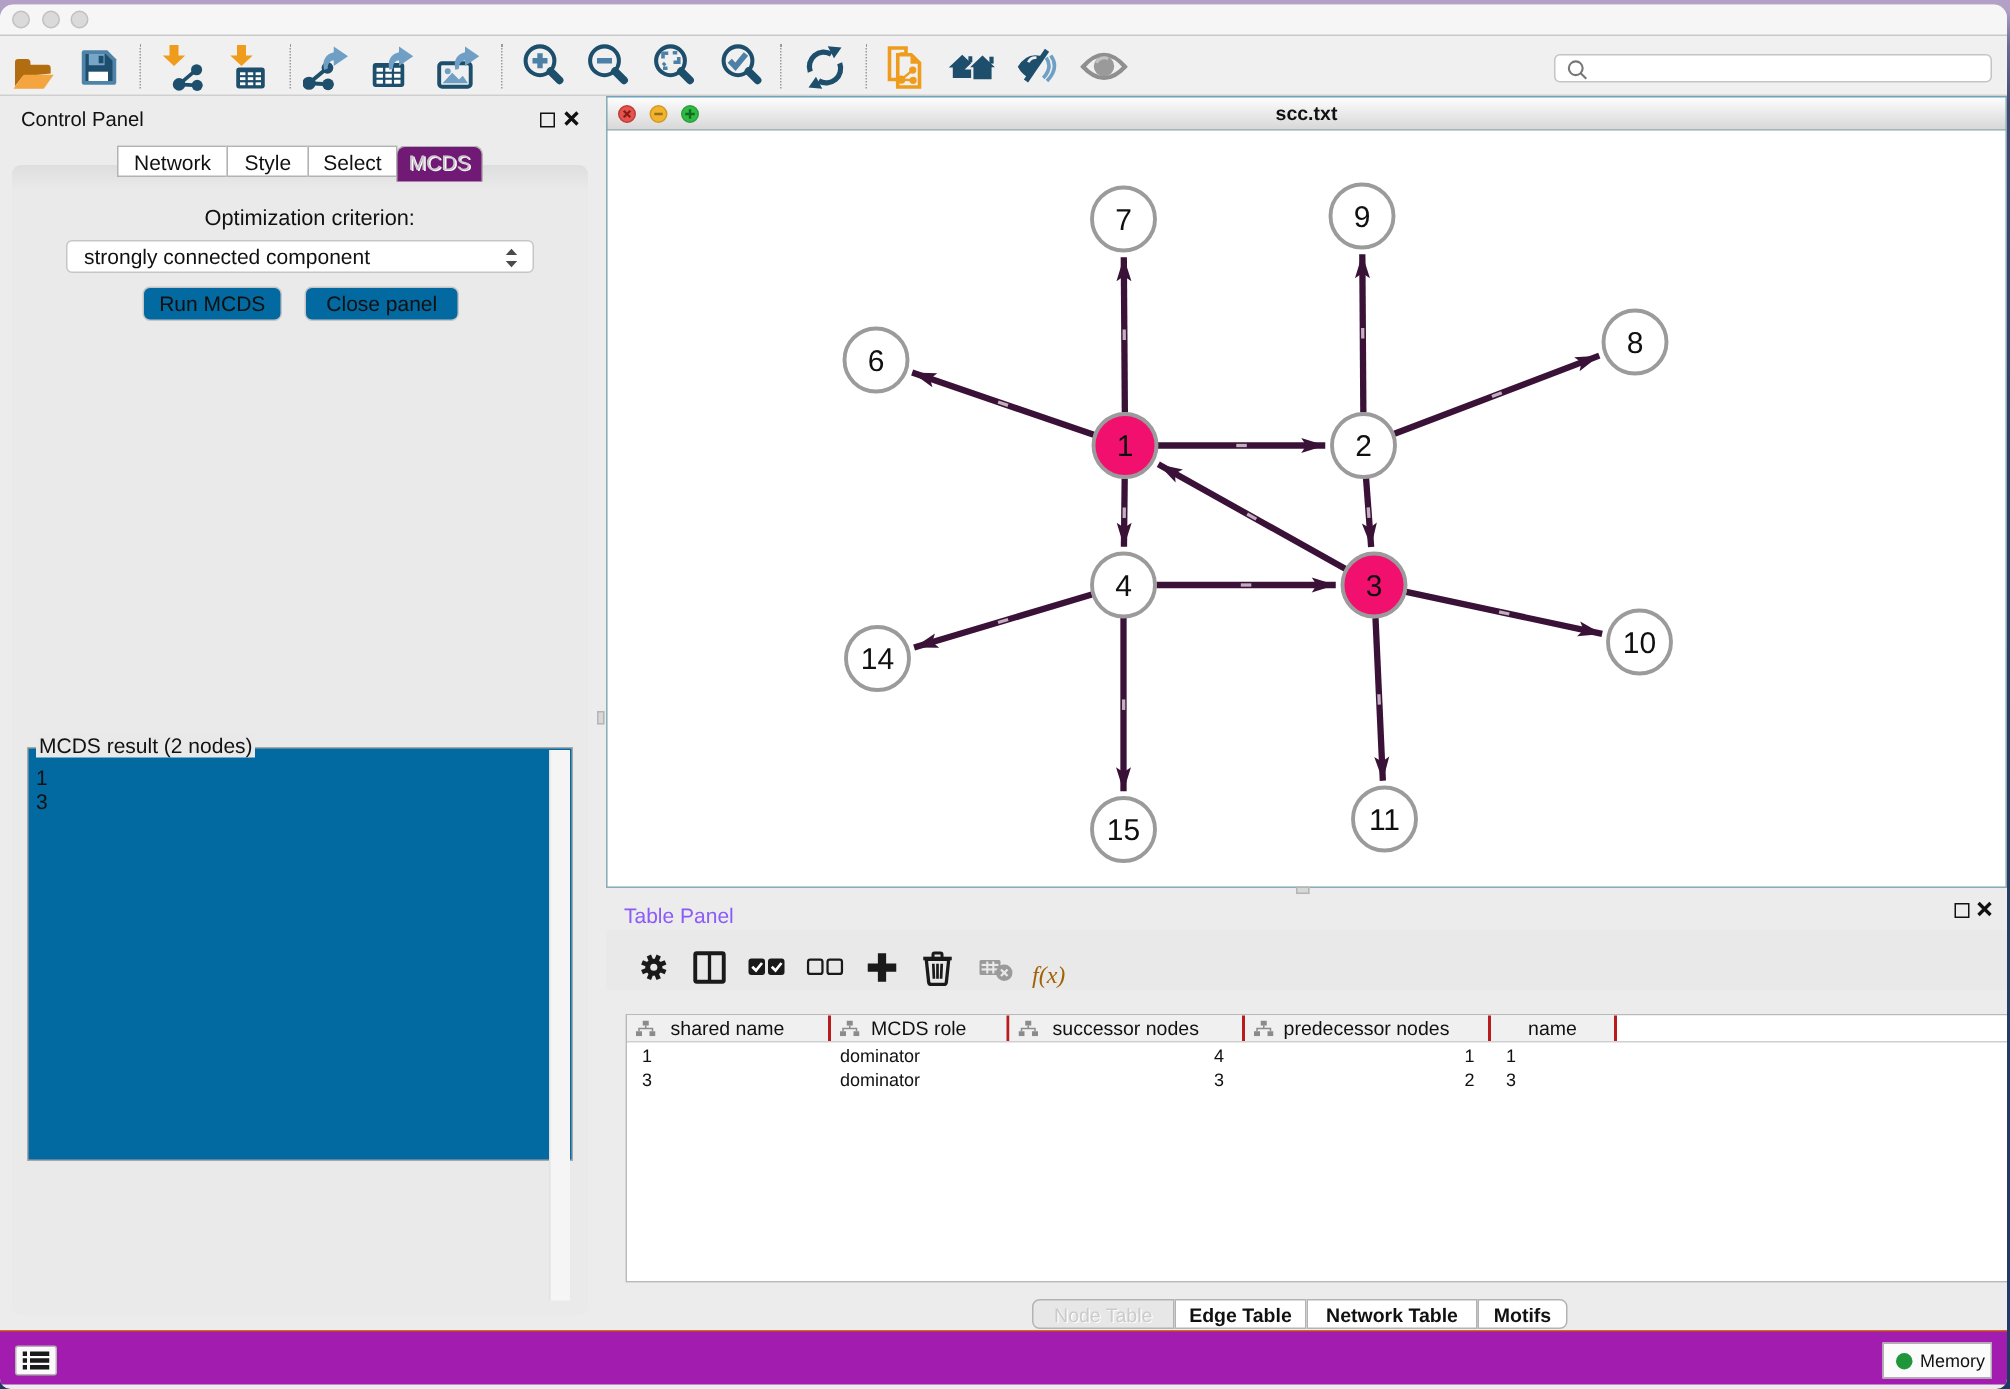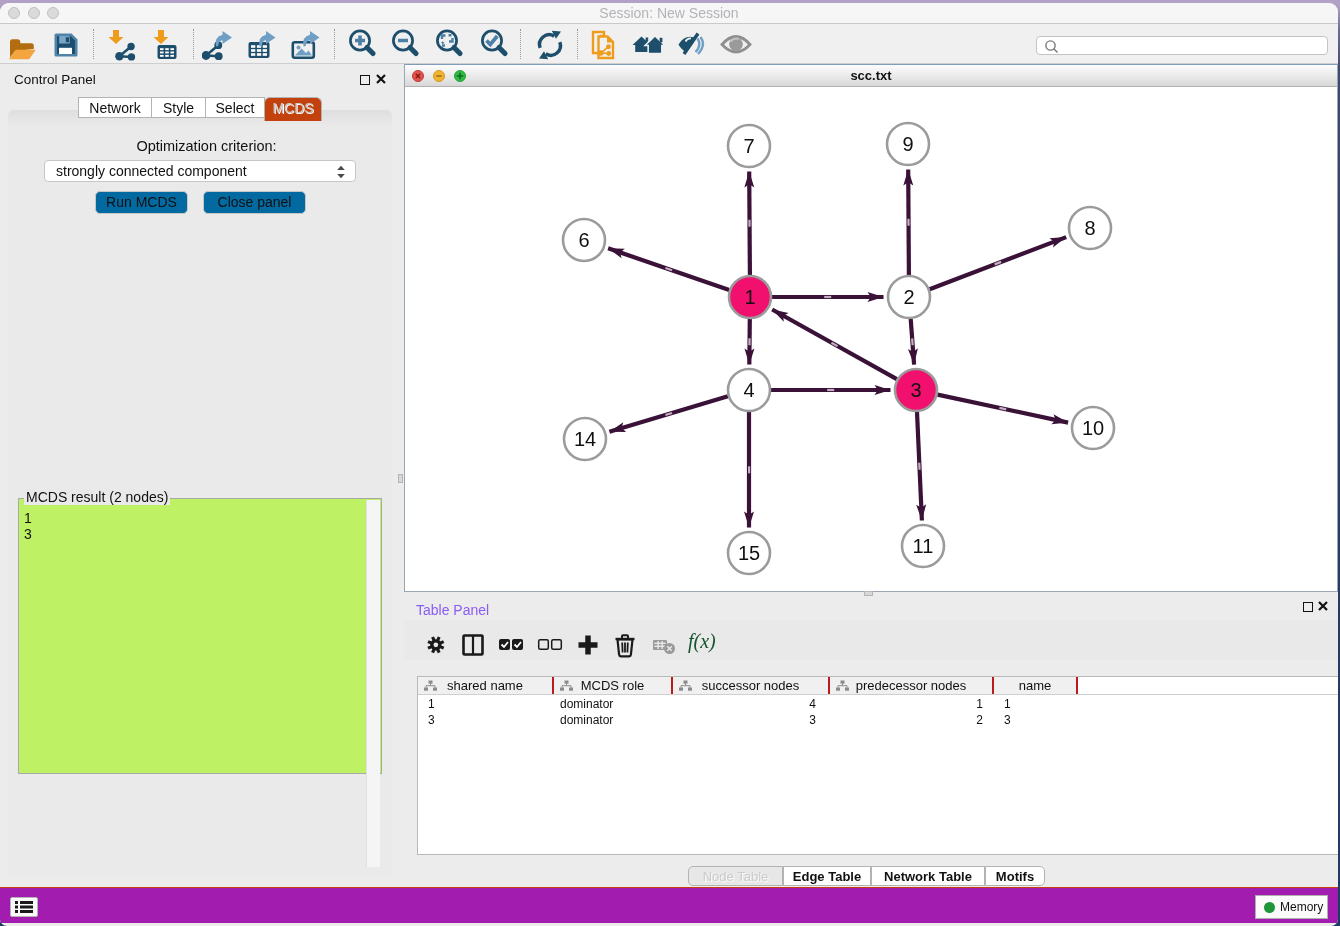--- a/index.html
+++ b/index.html
@@ -13,26 +13,26 @@
 #toolbar{position:absolute;left:0;top:21px;width:100%;height:40px;background:#f0f0f0;border-bottom:1px solid #cfcfcf;}
 .sep{position:absolute;top:5px;height:30px;width:0;border-left:1px dotted #9a9a9a;}
 .ticon{position:absolute;top:5px;}
 #searchbox{position:absolute;left:1036px;top:12px;width:292px;height:19px;background:#fff;border:1px solid #c4c4c4;border-radius:4px;}
 
 #cpanel{position:absolute;left:0;top:61px;width:397px;height:822px;background:#ececec;}
 #cp-title{position:absolute;left:14px;top:8px;font-size:13.5px;color:#111;}
 .wbtn-sq{position:absolute;width:10px;height:10px;border:1.6px solid #111;}
 .wbtn-x{position:absolute;font-size:13px;font-weight:bold;color:#111;}
 .tab{position:absolute;top:33px;height:21px;background:#fff;border:1px solid #b3b3b3;font-size:14px;text-align:center;line-height:20px;color:#111;}
-#tab-mcds{background:#c2410c;border-radius:6px 6px 0 0;color:#cbcbcb;text-shadow:1px 1px 0 #fafafa;border-bottom:none;height:24px;}
+#tab-mcds{background:#701a75;border-radius:6px 6px 0 0;color:#cbcbcb;text-shadow:1px 1px 0 #fafafa;border-bottom:none;height:24px;}
 #cp-content{position:absolute;left:8px;top:46px;width:384px;height:767px;background:#eaeaea;border-radius:6px;background:linear-gradient(180deg,#dedede 0px,#eaeaea 16px);}
 #optlabel{position:absolute;left:0;top:74px;width:100%;text-align:center;font-size:14.5px;color:#111;padding-left:16px;}
 #dropdown{position:absolute;left:44px;top:96px;width:312px;height:22px;background:#fff;border:1px solid #c6c6c6;border-radius:4px;font-size:14px;color:#111;line-height:20px;padding-left:11px;}
 .btn{position:absolute;top:127px;height:23px;background:#0369a1;border:1px solid #c6c6c6;border-radius:5px;font-size:14px;color:#111;text-align:center;line-height:21px;}
-#mcdsbox{position:absolute;left:18px;top:434px;width:364px;height:276px;background:#bef264;border:1px solid #a8a8a8;}
+#mcdsbox{position:absolute;left:18px;top:434px;width:364px;height:276px;background:#0369a1;border:1px solid #a8a8a8;}
 #mcdslabel{position:absolute;left:5px;top:-10px;background:#e9e9e9;padding:0 2px;font-size:14px;color:#111;}
 #mcds-scroll{position:absolute;right:1px;top:1px;width:14px;height:367px;background:#f5f5f5;border-left:1px solid #e2e2e2;}
 
 #vdivider{position:absolute;left:397px;top:61px;width:7px;height:822px;background:#ececec;}
 
 #netwin{position:absolute;left:404px;top:61px;width:934px;height:528px;border:1px solid #9aa6b4;border-top-color:#7f9cbc;background:#14b8a6;}
 #nw-titlebar{position:absolute;left:0;top:0;width:100%;height:22px;background:linear-gradient(180deg,#fdfdfd,#d8d8d8);border-bottom:1px solid #b2b2b2;}
 #nw-title{position:absolute;left:0;top:3px;width:100%;text-align:center;font-size:13px;font-weight:bold;color:#111;}
 .light{position:absolute;top:5px;width:12px;height:12px;border-radius:50%;}
 #nw-canvas{position:absolute;left:0;top:22px;width:932px;height:504px;background:#fff;}
@@ -49,21 +49,20 @@
 #statusbar{position:absolute;left:0;top:884px;width:100%;height:36px;background:#a21caf;border-top:1px solid #c2410c;}
 #memorybtn{position:absolute;left:1255px;top:7px;width:73px;height:24px;background:#fbfbfb;border:1px solid #b0b0b0;font-size:12px;color:#111;}
 #listbtn{position:absolute;left:10px;top:9px;width:28px;height:20px;background:#fbfbfb;border:1px solid #b5b5b5;border-radius:2px;}
 </style></head>
 <body>
 <div id="app">
   <div id="titlebar">
     <div class="tl" style="left:8px;"></div>
     <div class="tl" style="left:28px;"></div>
     <div class="tl" style="left:47px;"></div>
-    <div id="title-text">Session: New Session</div>
   </div>
   <div id="toolbar">
       <div class="sep" style="left:93px;"></div>
       <div class="sep" style="left:193px;"></div>
       <div class="sep" style="left:334px;"></div>
       <div class="sep" style="left:520px;"></div>
       <div class="sep" style="left:577px;"></div>
       <svg class="ticon" style="left:5px;top:4px;" width="34" height="34" viewBox="0 0 34 34">
         <path d="M5 29.5 L5 13.5 Q5 11.3 7.2 11.3 L13 11.3 Q15.3 11.3 15.3 13.8 L15.3 15.2 L26.5 15.2 Q28.8 15.2 28.8 17.5 L28.8 21 L10 23 Z" fill="#b26d10"></path>
         <path d="M4 31.2 L10.8 21.8 L30.8 21.8 L24.2 31.2 Z" fill="#f4a53f"></path>
@@ -365,21 +364,21 @@
             <g fill="#e9e9e9">
               <rect x="3.4" y="10.6" width="11.2" height="1.4"></rect>
               <rect x="3.4" y="13.6" width="11.2" height="1.4"></rect>
               <rect x="6.5" y="9" width="1.4" height="8"></rect>
               <rect x="10.5" y="9" width="1.4" height="8"></rect>
             </g>
             <circle cx="18.5" cy="16.5" r="5.5"></circle>
             <path d="M16.3 14.3 l4.4 4.4 M20.7 14.3 l-4.4 4.4" stroke="#e9e9e9" stroke-width="1.5"></path>
           </g>
         </svg>
-        <div style="position:absolute;left:284px;top:10px;font-family:'Liberation Serif',serif;font-style:italic;font-size:20px;color:#14532d;">f(x)</div>
+        <div style="position:absolute;left:284px;top:22px;font-family:'Liberation Serif',serif;font-style:italic;font-size:16px;color:#a16207;">f(x)</div>
     </div>
     <div id="tp-table">
       <div id="tp-header">
         <div class="hcell" style="left:0px;width:136px;"><svg width="13" height="12" viewBox="0 0 13 12" style="position:absolute;left:6px;top:3px;">
               <g fill="#8b8b8b">
                 <rect x="4.5" y="0.5" width="4" height="3.2"></rect>
                 <rect x="0" y="7.5" width="4" height="3.2"></rect>
                 <rect x="9" y="7.5" width="4" height="3.2"></rect>
                 <path d="M6.5 3.7 v2 M2 7.5 v-1.8 h9 v1.8" fill="none" stroke="#8b8b8b" stroke-width="1"></path>
               </g>

